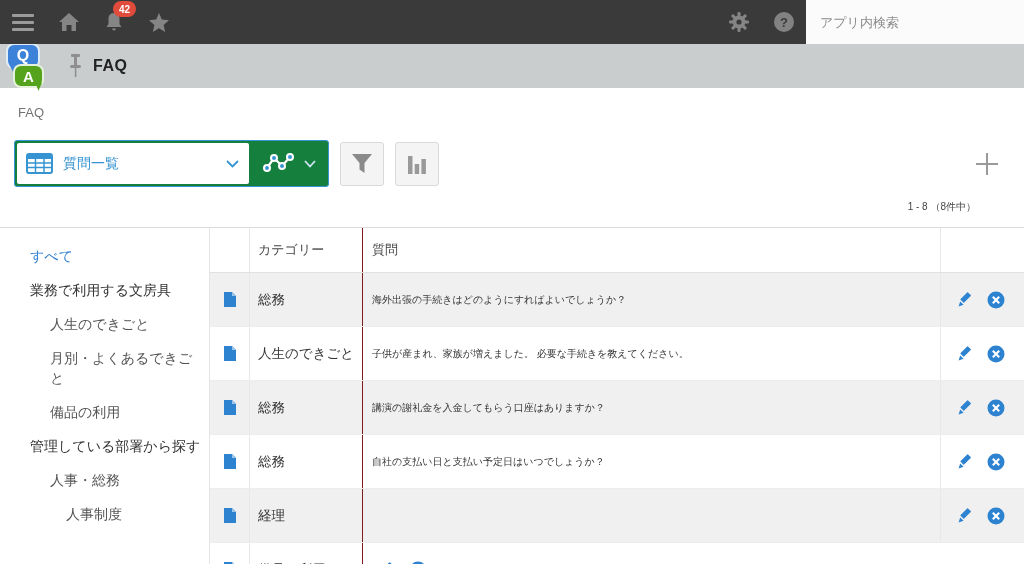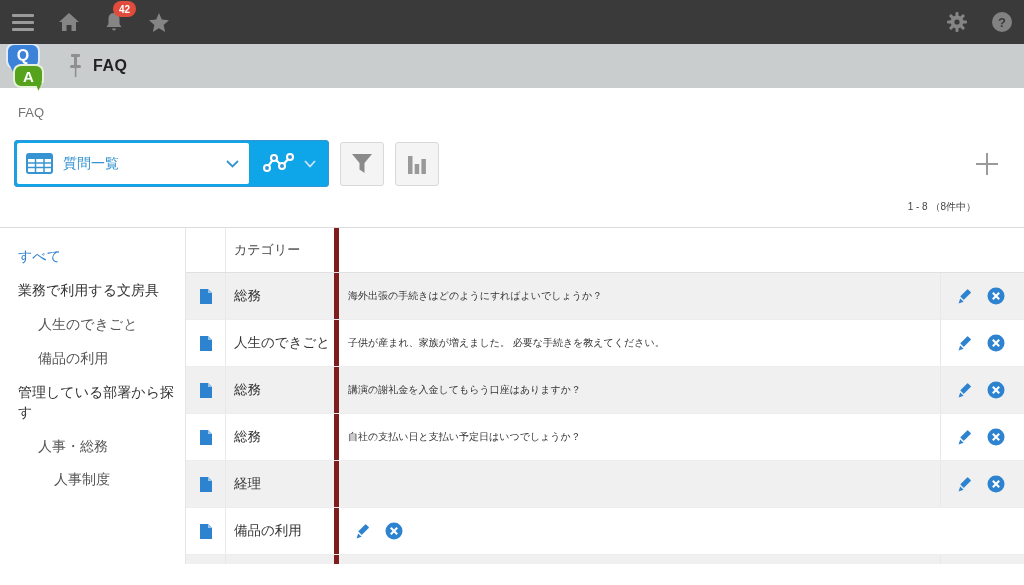--- a/index.html
+++ b/index.html
@@ -60,21 +60,21 @@
     border:6px solid transparent; border-left-color:#55a31c;
     transform:rotate(-20deg);
   }
   .pin-wrap { margin:0 10px 0 18px; display:flex; align-items:center; cursor:pointer; }
   .app-title { font-size:16px; font-weight:bold; color:#222; letter-spacing:.5px; }
 
   
   .breadcrumb { padding:17px 0 0 18px; font-size:13px; color:#737373; }
   .toolbar { display:flex; align-items:center; margin:20px 14px 0 14px; height:47px; }
   .view-group {
-    display:flex; align-items:stretch; background:#0ea5e9; border:1px solid #3794d2;
+    display:flex; align-items:stretch; background:#15803d; border:1px solid #3794d2;
     border-radius:3px; height:47px; cursor:pointer;
   }
   .view-select {
     display:flex; align-items:center; background:#fff; border-radius:2px;
     margin:2px 0 2px 2px; width:232px; padding:0 10px 0 9px;
   }
   .view-select .label { color:#3794d2; font-size:14px; margin-left:10px; flex:1; }
   .view-chart { display:flex; align-items:center; padding:0 12px 0 14px; gap:9px; }
   .tool-btn {
     width:44px; height:44px; margin-left:11px; background:#f4f4f4;
@@ -83,33 +83,33 @@
   }
   .toolbar-spacer { flex:1; }
   .plus-btn { width:30px; height:30px; display:flex; align-items:center; justify-content:center; margin-right:8px; cursor:pointer; }
   .pagination { text-align:right; padding:13px 48px 0 0; font-size:10px; color:#444; }
 
   
   .content {
     display:flex; border-top:1px solid #dcdcdc; margin-top:13px;
     height:337px; position:relative;
   }
-  .sidebar { width:185px; padding:18px 6px 0 18px; flex-shrink:0; }
+  .sidebar { width:185px; padding:18px 6px 0 6px; flex-shrink:0;margin-left:24px; }
   .sb-item { font-size:14px; color:#555; line-height:20px; margin-bottom:14px; cursor:pointer; }
   .sb-item.link { color:#3080d0; }
   .sb-item.header { color:#333; cursor:default; }
   .sb-item.lv1 { padding-left:20px; }
-  .sb-item.lv2 { padding-left:36px;font-family:Liberation Serif, serif; }
+  .sb-item.lv2 { padding-left:36px; }
 
   .table-area { flex:1; border-left:1px solid #e5e5e5; overflow:hidden; }
   .thead { display:flex; height:45px; border-bottom:1px solid #e0e0e0; background:#fff; }
-  .trow { display:flex; height:47px; align-items:stretch; border-bottom:1px solid #ededed; background:#fff; }
+  .trow { display:flex; height:54px; align-items:stretch; border-bottom:1px solid #ededed; background:#fff; }
   .trow.alt { background:#f0f0f0; }
   .col-icon { width:40px; display:flex; align-items:center; justify-content:center; border-right:1px solid #e8e8e8; flex-shrink:0; }
-  .col-cat { width:113px; display:flex; align-items:center; padding-left:8px; border-right:5px solid #7f1d1d; font-size:13.5px; color:#333; flex-shrink:0; }
+  .col-cat { width:113px; display:flex; align-items:center; padding-left:8px; border-right:1px solid #7f1d1d; font-size:13.5px; color:#333; flex-shrink:0; }
   .col-q { flex:1; display:flex; align-items:center; padding-left:9px; border-right:1px solid #e8e8e8; font-size:10px; color:#333; overflow:hidden; white-space:nowrap; }
   .col-act { width:83px; display:flex; align-items:center; gap:13px; padding-left:16px; flex-shrink:0; }
   .thead .col-cat, .thead .col-q { color:#444; font-size:13px; }
   .doc-icon, .pencil-icon, .xcircle-icon { display:flex; cursor:pointer; }
 </style>
 </head>
 <body>
 
 <div class="topnav">
   <div class="nav-icon hamburger">
@@ -146,20 +146,21 @@
       </g>
       <circle cx="11" cy="11" r="2.6" fill="#3a3a3a"></circle>
     </svg>
   </div>
   <div class="nav-icon nav-btn">
     <svg width="22" height="22" viewBox="0 0 22 22">
       <circle cx="11" cy="11" r="10" fill="#828282"></circle>
       <text x="11" y="16" text-anchor="middle" font-size="13" font-weight="bold" fill="#3a3a3a" font-family="Liberation Sans, DejaVu Sans, sans-serif">?</text>
     </svg>
   </div>
+  <input class="nav-search" type="text" placeholder="アプリ内検索" style="">
 </div>
 
 <div class="app-header">
   <div class="app-icon">
     <div class="bubble bubble-q">Q</div>
     <div class="bubble bubble-a">A</div>
   </div>
   <div class="pin-wrap">
     <svg width="15" height="26" viewBox="0 0 15 26">
       <g fill="#8f8f8f">
@@ -233,38 +234,42 @@
         <div class="sb-item lv0 link">
     <span>すべて</span>
   </div>
         <div class="sb-item lv0 header">
     <span>業務で利用する文房具</span>
   </div>
         <div class="sb-item lv1">
     <span>人生のできごと</span>
   </div>
         <div class="sb-item lv1">
+    <span>月別・よくあるできごと</span>
+  </div>
+        <div class="sb-item lv1">
     <span>備品の利用</span>
   </div>
         <div class="sb-item lv0 header">
     <span>管理している部署から探す</span>
   </div>
         <div class="sb-item lv1">
     <span>人事・総務</span>
   </div>
         <div class="sb-item lv2">
     <span>人事制度</span>
   </div>
       </div>
   </div>
 
   <div class="table-area">
     <div class="thead">
       <div class="col-icon"></div>
       <div class="col-cat">カテゴリー</div>
+      <div class="col-q">質問</div>
       <div class="col-act"></div>
     </div>
     <div>
         <div class="trow alt">
     <div class="col-icon">
       <span class="doc-icon">
         <svg width="14" height="17" viewBox="0 0 14 17">
           <path d="M1 1 L9 1 L13 5 L13 16 L1 16 Z" fill="#2e83d0"></path>
           <path d="M9 1 L9 5 L13 5 Z" fill="#9cc6ea"></path>
         </svg>

